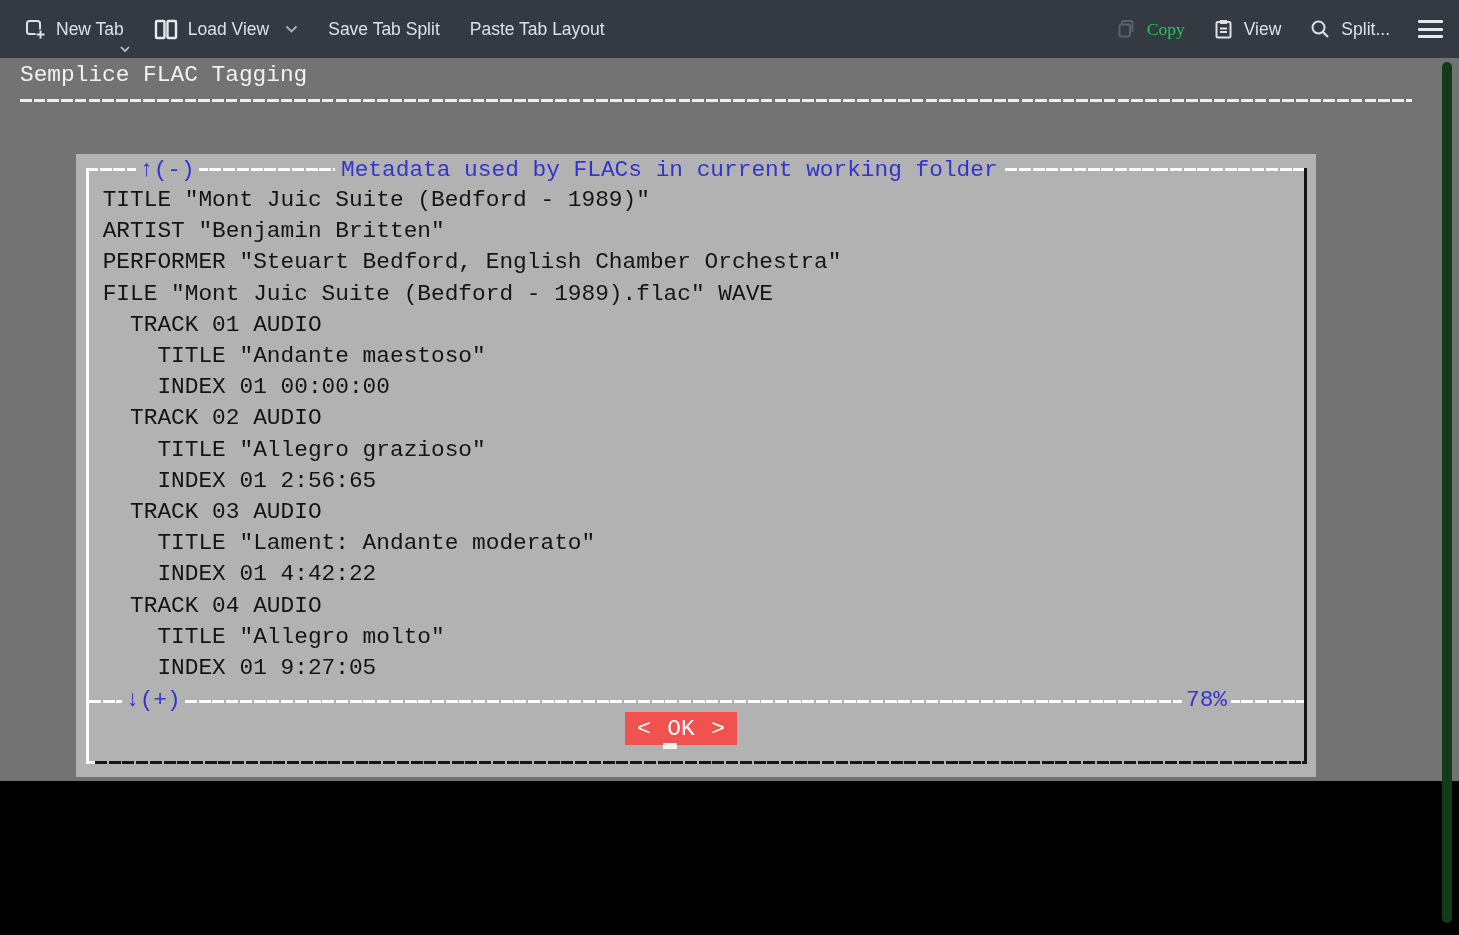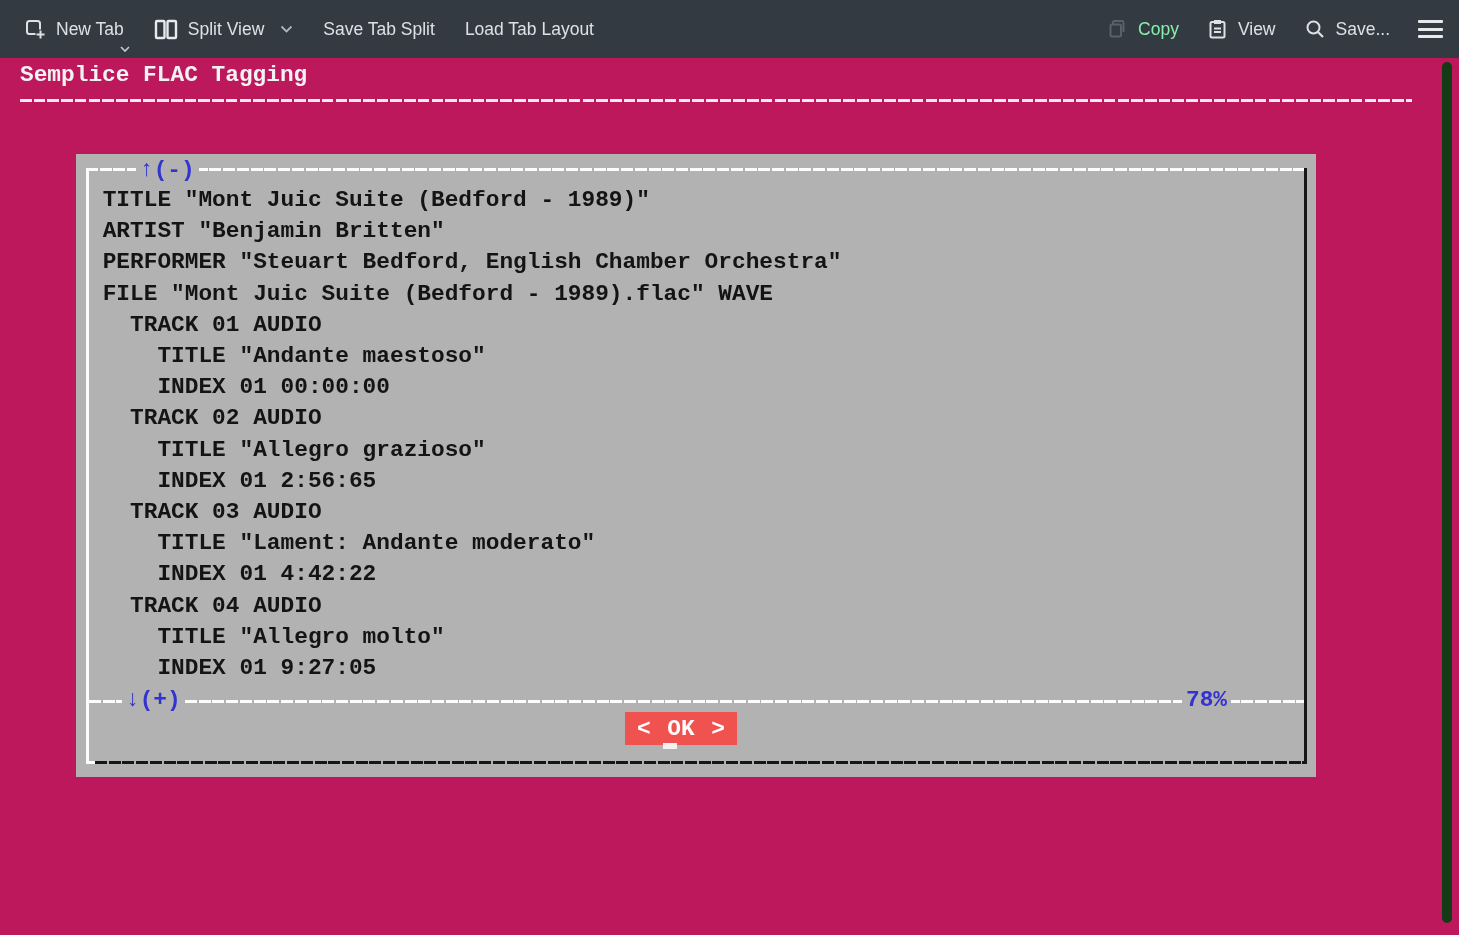--- a/index.html
+++ b/index.html
@@ -9,29 +9,29 @@
   
   .toolbar { position:absolute; top:0; left:0; width:1459px; height:58px;
              background:#343a42; display:flex; align-items:center;
              justify-content:space-between; padding:0 16px 0 24px; }
   .tb-group { display:flex; align-items:center; }
   .tb-group.left  { gap:30px; }
   .tb-group.right { gap:28px; }
   .tb-btn { display:flex; align-items:center; gap:10px; color:#dde1e5;
             font-size:17.5px; position:relative; white-space:nowrap; cursor:default; }
   .tb-btn svg { display:block; flex:0 0 auto; }
-  .tb-btn.dim { color:#86efac; }
+  .tb-btn.dim { color:#22c55e;font-family:Liberation Serif, serif; }
   .mini-chevron { position:absolute; right:-6px; bottom:-13px; }
   .chev-gap { margin-left:6px; }
   .hamburger { width:25px; display:flex; flex-direction:column; gap:4.5px; padding:2px 0; }
   .hamburger span { display:block; height:3px; background:#e7eaed; border-radius:1px; }
 
   
-  .terminal { position:absolute; top:58px; left:0; width:1459px; height:877px;
-              background:#be185d; font-family:"Liberation Mono","DejaVu Sans Mono",monospace;font-weight:bold; }
+  .terminal { position:absolute; top:58px; left:0; width:1459px; height:723px;
+              background:#737373; font-family:"Liberation Mono","DejaVu Sans Mono",monospace; }
   .app-title { position:absolute; left:20px; top:2px; font-size:22.8px;
                line-height:31px; color:#f2f2f2; white-space:pre; }
   .ruler { position:absolute; left:20px; top:41px; width:1392px; height:3px;
            background:repeating-linear-gradient(90deg,#ededed 0 11.6px,transparent 11.6px 13.72px); }
 
   
   .dialog { position:absolute; left:76px; top:96px; width:1240px; height:623px;
             background:#b2b2b2; font-size:22.8px; }
   .b-top   { position:absolute; left:10px;  top:14px;  width:1221px; height:3px;
              background:repeating-linear-gradient(90deg,#fcfcfc 0 12px,transparent 12px 13.72px); }
@@ -85,34 +85,34 @@
       </span>
     </div>
 
     <div class="tb-btn">
       <span>
         <svg width="24" height="21" viewBox="0 0 24 21">
           <rect x="2" y="2" width="8.5" height="17" rx="1" fill="none" stroke="#e7eaed" stroke-width="2.4"></rect>
           <rect x="13.5" y="2" width="8.5" height="17" rx="1" fill="none" stroke="#e7eaed" stroke-width="2.4"></rect>
         </svg>
       </span>
-      <span>Split View</span>
+      <span>Load View</span>
       <span class="chev-gap">
         <svg width="13" height="9" viewBox="0 0 13 9">
             <polyline points="1.5,1.5 6.5,6.5 11.5,1.5" fill="none" stroke="#aeb4bb" stroke-width="1.8"></polyline>
           </svg>
       </span>
     </div>
 
     <div class="tb-btn">
       <span>Save Tab Split</span>
     </div>
 
     <div class="tb-btn">
-      <span>Load Tab Layout</span>
+      <span>Paste Tab Layout</span>
     </div>
   </div>
 
   <div class="tb-group right">
 
     <div class="tb-btn dim">
       <span>
         <svg width="22" height="22" viewBox="0 0 22 22">
           <path d="M7 6 V4.5 A1.5 1.5 0 0 1 8.5 3 H16 A1.5 1.5 0 0 1 17.5 4.5 V14" fill="none" stroke="#5a616b" stroke-width="2"></path>
           <rect x="4.5" y="6.5" width="10.5" height="12" rx="1.5" fill="none" stroke="#5a616b" stroke-width="2"></rect>
@@ -132,21 +132,21 @@
       <span>View</span>
     </div>
 
     <div class="tb-btn">
       <span>
         <svg width="22" height="22" viewBox="0 0 22 22">
           <circle cx="9.5" cy="9.5" r="6" fill="none" stroke="#dde1e5" stroke-width="2"></circle>
           <path d="M14 14 L19 19" stroke="#dde1e5" stroke-width="2.2"></path>
         </svg>
       </span>
-      <span>Save...</span>
+      <span>Split...</span>
     </div>
 
     <div class="hamburger">
       <span></span>
         <span></span>
         <span></span>
     </div>
   </div>
 </div>
 
@@ -157,20 +157,21 @@
 
   <div class="dialog">
     <div class="b-top"></div>
     <div class="b-left"></div>
     <div class="b-corner"></div>
     <div class="b-bottom"></div>
     <div class="b-right"></div>
     <div class="separator"></div>
 
     <span class="overlay scroll-up">↑(-)</span>
+    <span class="overlay dlg-title">Metadata used by FLACs in current working folder</span>
 
     <div class="dlg-text"><div class="dlg-line"> TITLE "Mont Juic Suite (Bedford - 1989)"</div><div class="dlg-line"> ARTIST "Benjamin Britten"</div><div class="dlg-line"> PERFORMER "Steuart Bedford, English Chamber Orchestra"</div><div class="dlg-line"> FILE "Mont Juic Suite (Bedford - 1989).flac" WAVE</div><div class="dlg-line">   TRACK 01 AUDIO</div><div class="dlg-line">     TITLE "Andante maestoso"</div><div class="dlg-line">     INDEX 01 00:00:00</div><div class="dlg-line">   TRACK 02 AUDIO</div><div class="dlg-line">     TITLE "Allegro grazioso"</div><div class="dlg-line">     INDEX 01 2:56:65</div><div class="dlg-line">   TRACK 03 AUDIO</div><div class="dlg-line">     TITLE "Lament: Andante moderato"</div><div class="dlg-line">     INDEX 01 4:42:22</div><div class="dlg-line">   TRACK 04 AUDIO</div><div class="dlg-line">     TITLE "Allegro molto"</div><div class="dlg-line">     INDEX 01 9:27:05</div></div>
 
     <span class="overlay scroll-down">↓(+)</span>
     <span class="overlay percent">78%</span>
 
     <div class="ok-button">
       <span>&lt;</span>
       <span>OK</span>
       <span>&gt;</span>

